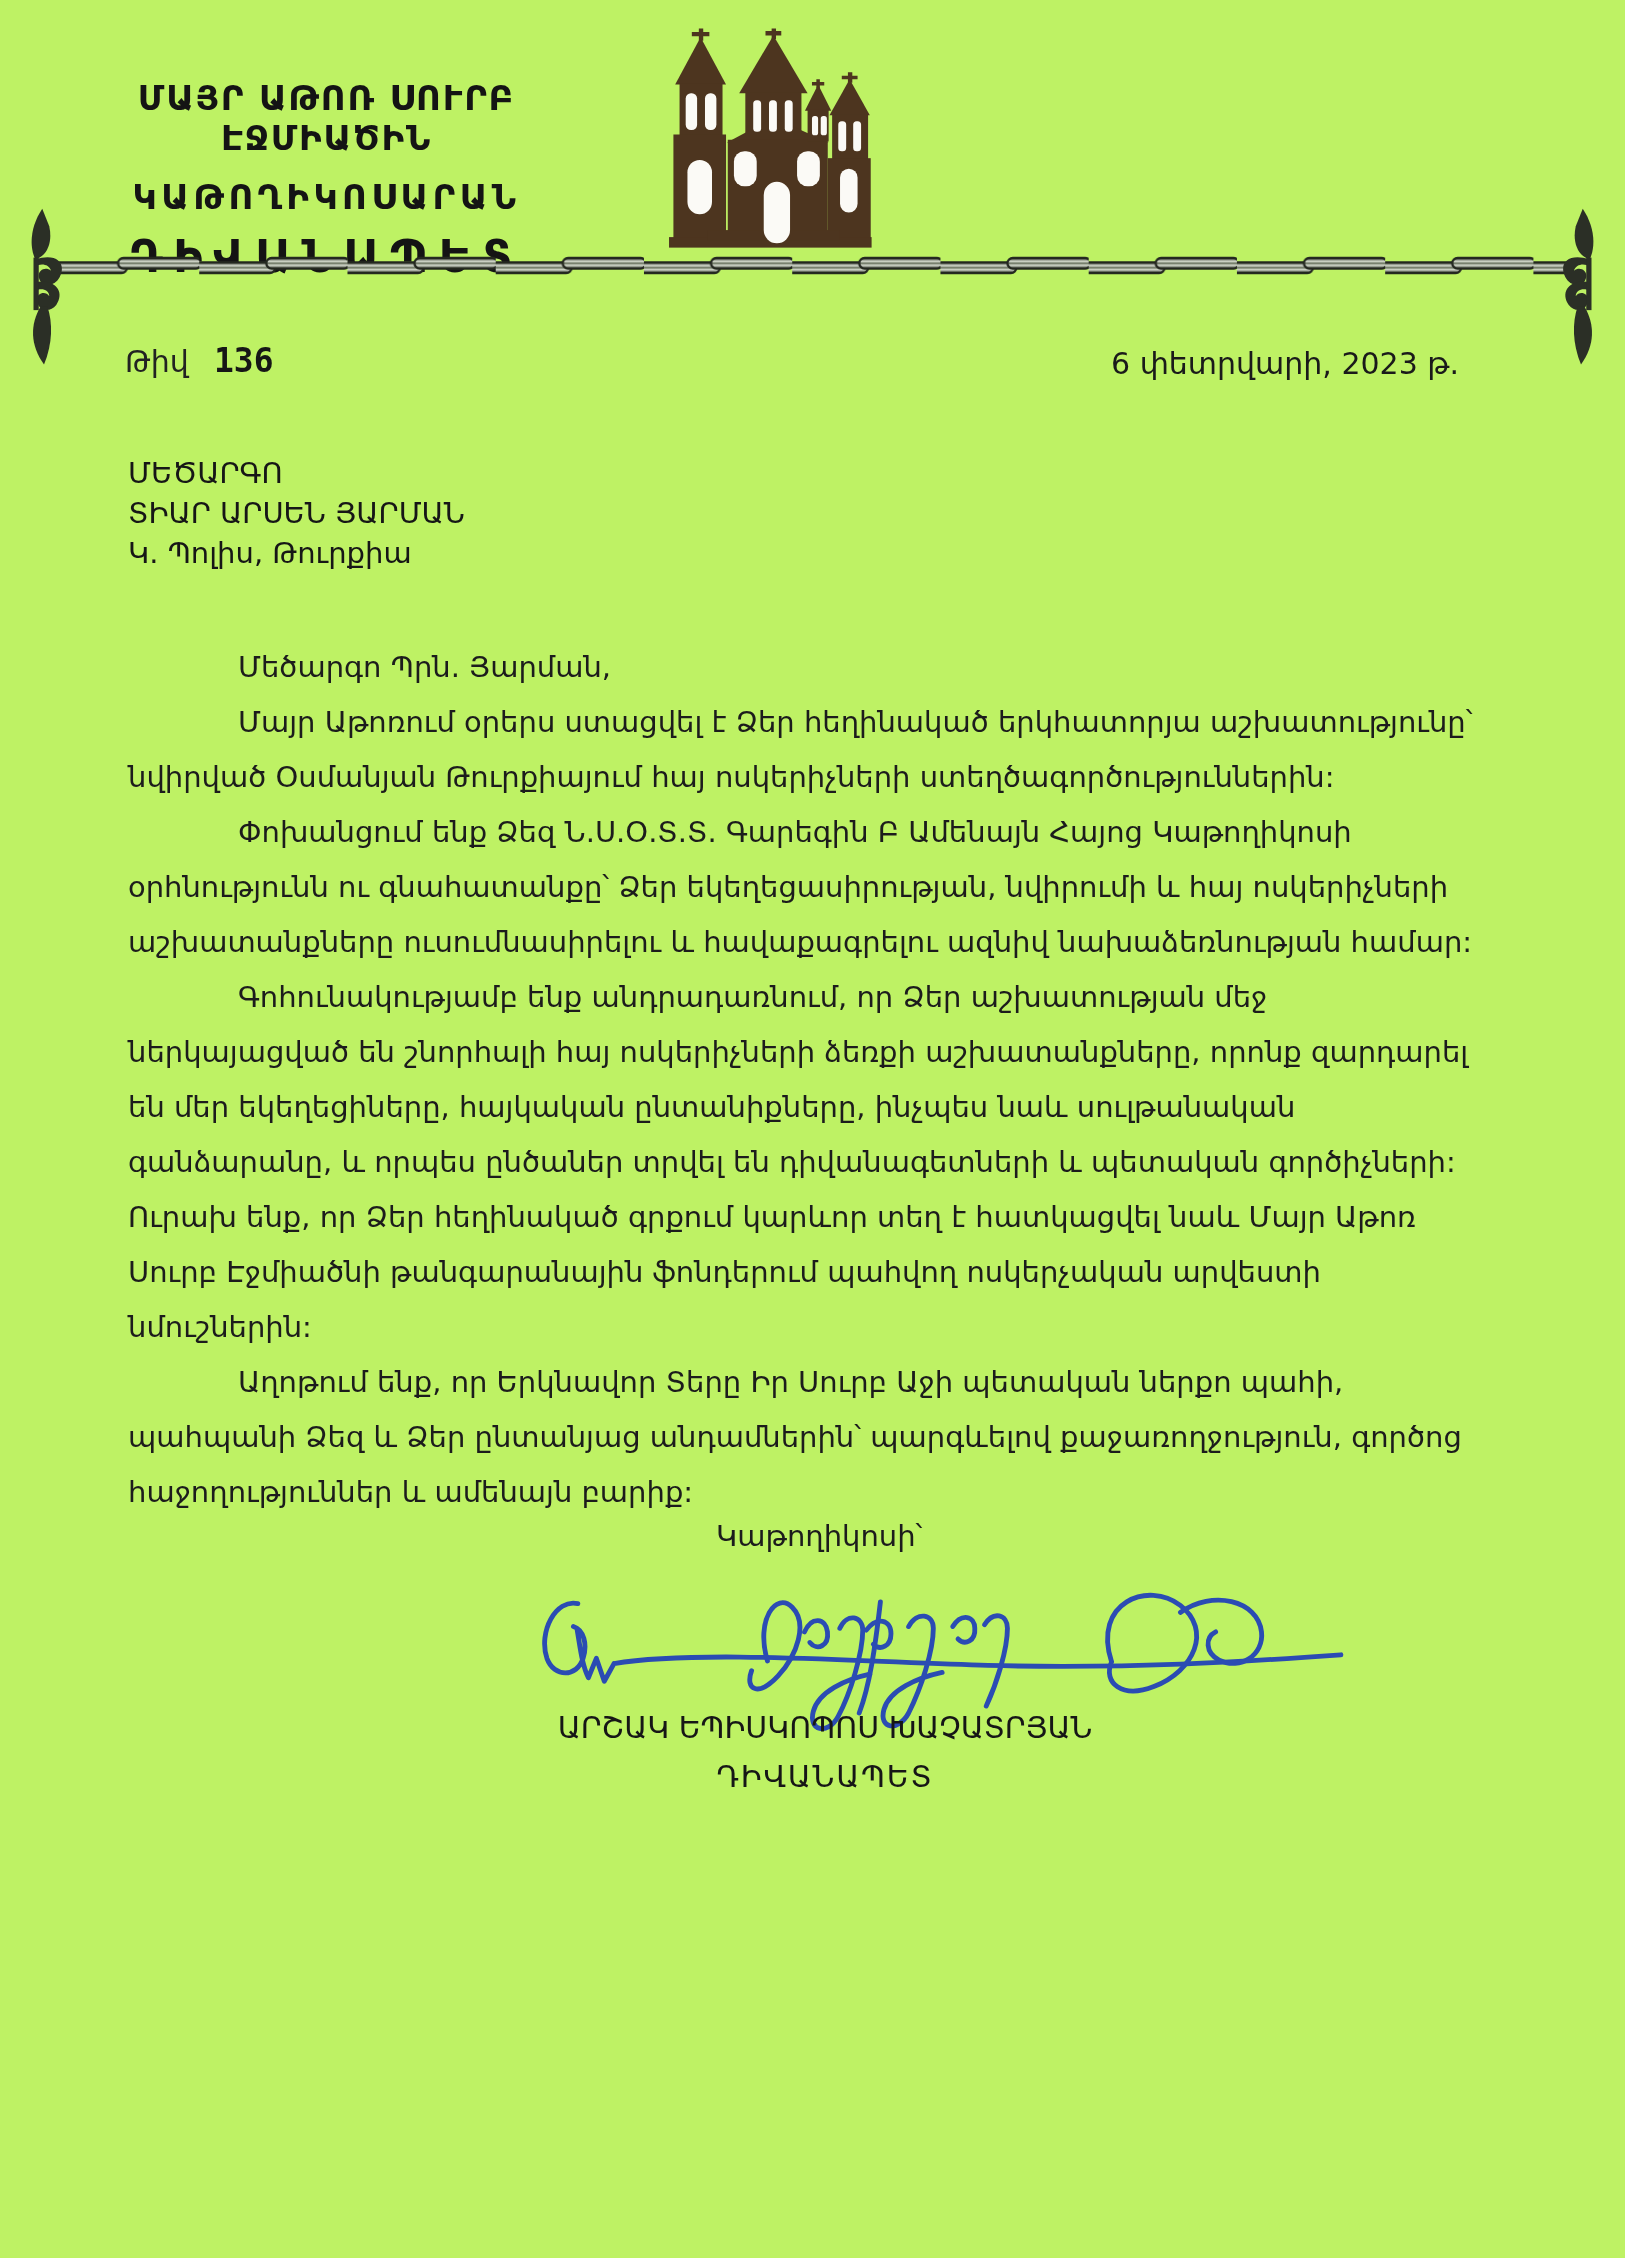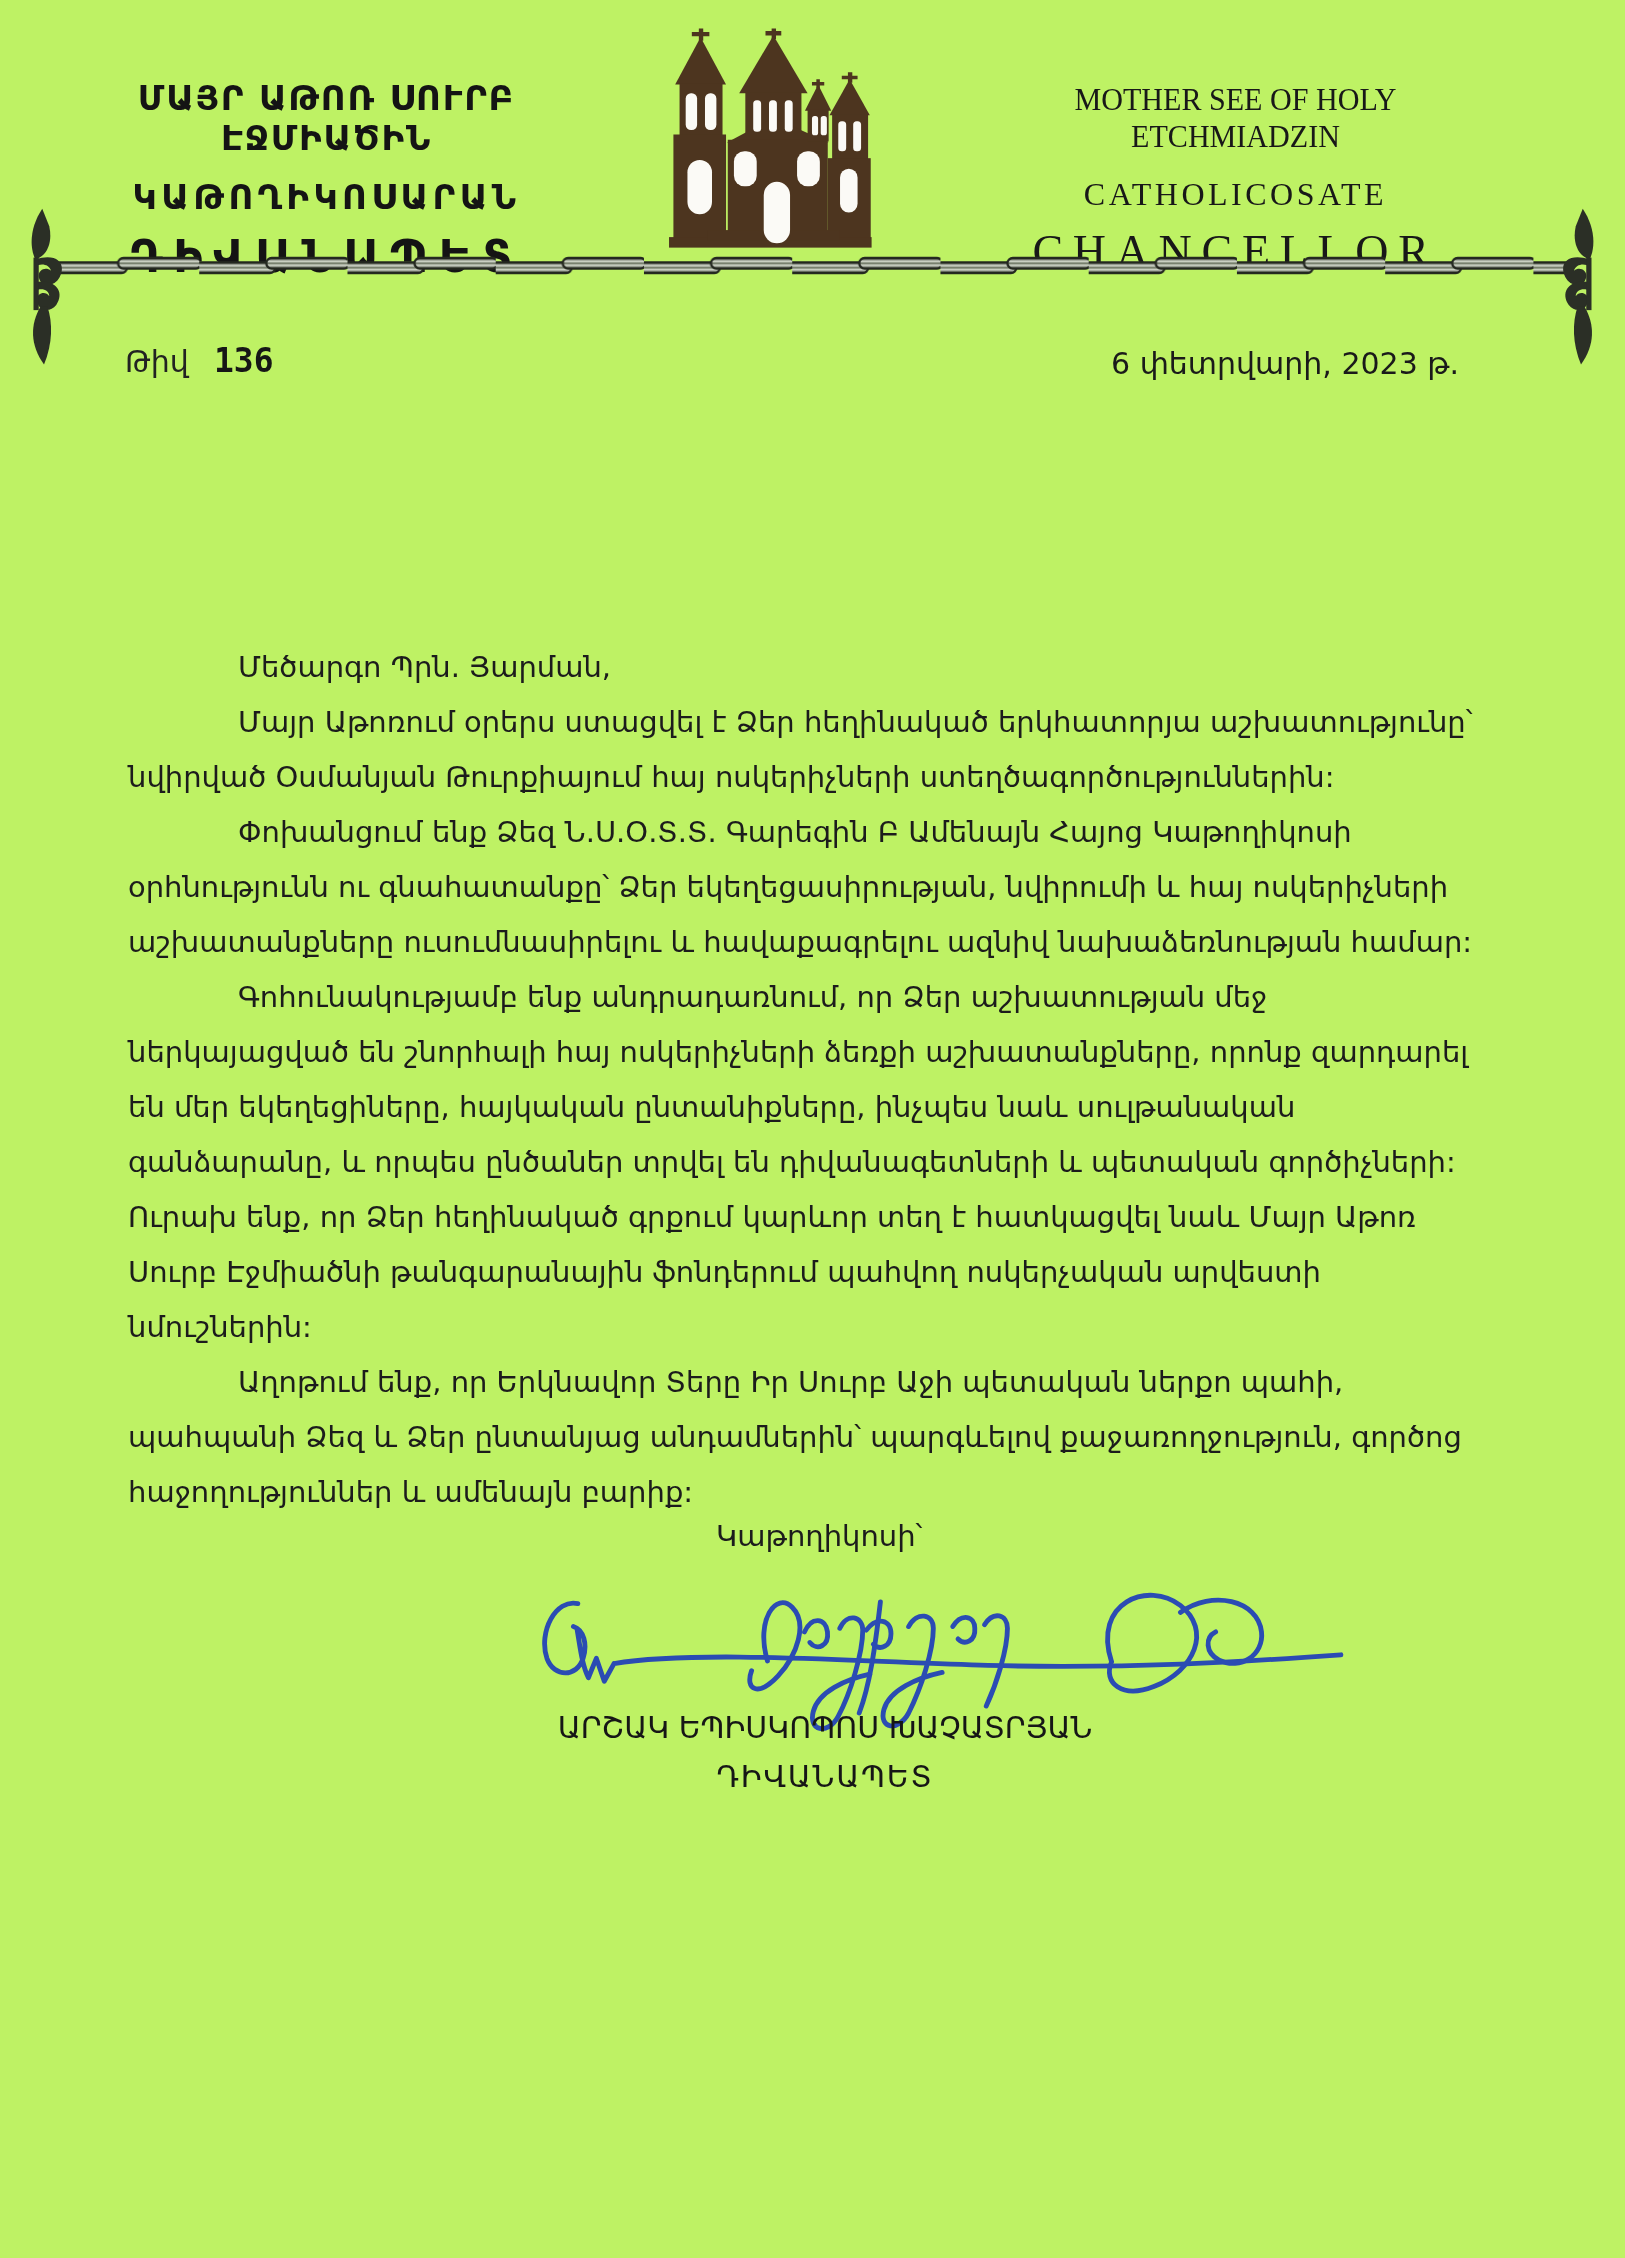--- a/index.html
+++ b/index.html
@@ -94,25 +94,20 @@
         <rect x="189" y="100" width="7" height="22" rx="3"></rect>
         <rect x="209" y="106" width="9" height="34" rx="4"></rect>
         <rect x="226" y="106" width="9" height="34" rx="4"></rect>
         <rect x="211" y="160" width="20" height="50" rx="10"></rect>
         <rect x="90" y="140" width="26" height="40" rx="12"></rect>
         <rect x="162" y="140" width="26" height="40" rx="12"></rect>
       </g>
     </svg>
   </div>
 
-  <div class="abs eng-block">
-    <div class="eng-line1">MOTHER SEE OF HOLY ETCHMIADZIN</div>
-    <div class="eng-line2">CATHOLICOSATE</div>
-    <div class="eng-line3">CHANCELLOR</div>
-  </div>
 
   <div class="abs" style="left:51px;top:254px;">
     <svg width="1523" height="23" viewBox="0 0 1726 26">
       <defs>
         <linearGradient id="linkfill" x1="0" y1="0" x2="0" y2="1">
           <stop offset="0" stop-color="#3c4136"></stop>
           <stop offset="0.32" stop-color="#cfd5c8"></stop>
           <stop offset="0.5" stop-color="#6d7663"></stop>
           <stop offset="0.68" stop-color="#cfd5c8"></stop>
           <stop offset="1" stop-color="#3c4136"></stop>
@@ -147,20 +142,25 @@
         <path d="M20,112 C8,132 8,156 24,178 C34,154 34,130 28,112 Z"></path>
         <rect x="12" y="56" width="6" height="60"></rect>
       </g>
     </svg>
   </div>
 
   <div class="abs ref-label">Թիվ</div>
   <div class="abs ref-number">136</div>
   <div class="abs date-line">6 փետրվարի, 2023 թ.</div>
 
+  <div class="abs recipient">
+    <div>ՄԵԾԱՐԳՈ</div>
+    <div>ՏԻԱՐ ԱՐՍԵՆ ՅԱՐՄԱՆ</div>
+    <div>Կ. Պոլիս, Թուրքիա</div>
+  </div>
 
   <div class="abs letterbody">
     <p class="salutation">Մեծարգո Պրն. Յարման,</p>
     <p>Մայր Աթոռում օրերս ստացվել է Ձեր հեղինակած երկհատորյա աշխատությունը՝ նվիրված Օսմանյան Թուրքիայում հայ ոսկերիչների ստեղծագործություններին:</p>
     <p>Փոխանցում ենք Ձեզ Ն.Ս.Օ.Տ.Տ. Գարեգին Բ Ամենայն Հայոց Կաթողիկոսի օրհնությունն ու գնահատանքը՝ Ձեր եկեղեցասիրության, նվիրումի և հայ ոսկերիչների աշխատանքները ուսումնասիրելու և հավաքագրելու ազնիվ նախաձեռնության համար:</p>
     <p>Գոհունակությամբ ենք անդրադառնում, որ Ձեր աշխատության մեջ ներկայացված են շնորհալի հայ ոսկերիչների ձեռքի աշխատանքները, որոնք զարդարել են մեր եկեղեցիները, հայկական ընտանիքները, ինչպես նաև սուլթանական գանձարանը, և որպես ընծաներ տրվել են դիվանագետների և պետական գործիչների: Ուրախ ենք, որ Ձեր հեղինակած գրքում կարևոր տեղ է հատկացվել նաև Մայր Աթոռ Սուրբ Էջմիածնի թանգարանային ֆոնդերում պահվող ոսկերչական արվեստի նմուշներին:</p>
     <p>Աղոթում ենք, որ Երկնավոր Տերը Իր Սուրբ Աջի պետական ներքո պահի, պահպանի Ձեզ և Ձեր ընտանյաց անդամներին՝ պարգևելով քաջառողջություն, գործոց հաջողություններ և ամենայն բարիք:</p>
   </div>
 
   <div class="abs closing">Կաթողիկոսի՝</div>

